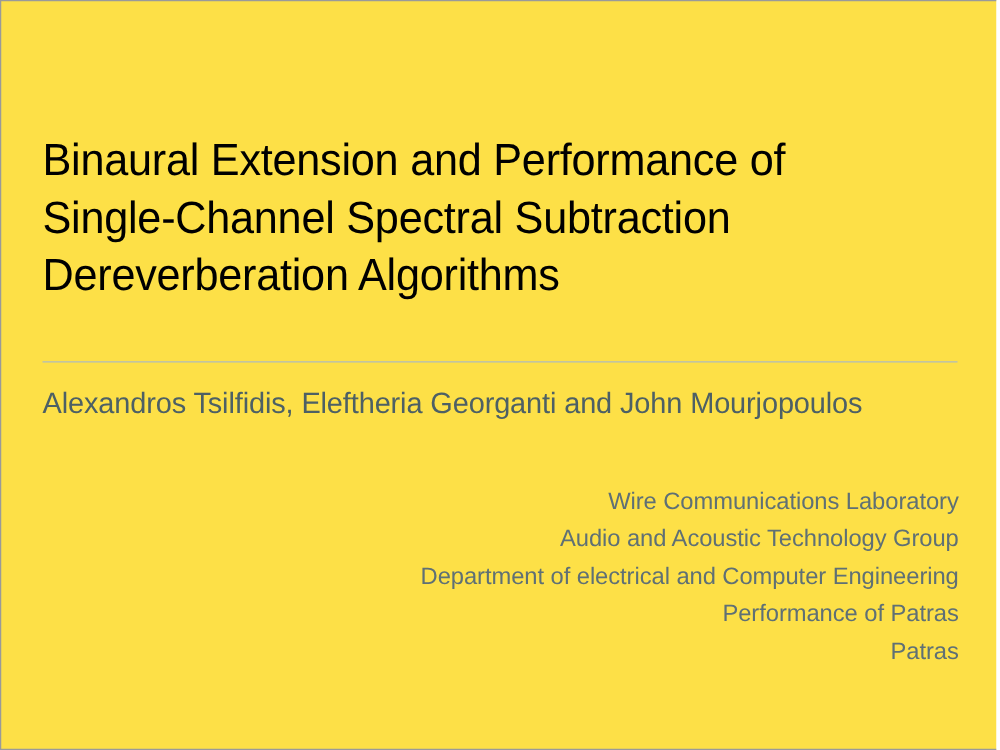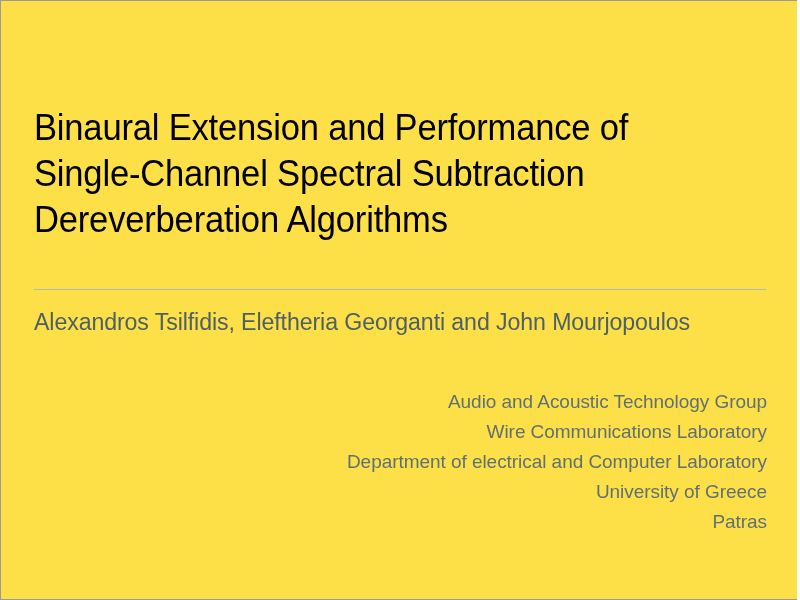--- a/index.html
+++ b/index.html
@@ -101,20 +101,20 @@
     <div class="title-line">Binaural Extension and Performance of</div>
     <div class="title-line">Single-Channel Spectral Subtraction</div>
     <div class="title-line">Dereverberation Algorithms</div>
   </div>
 
   <div class="divider"></div>
 
   <div class="authors">Alexandros Tsilfidis, Eleftheria Georganti and John Mourjopoulos</div>
 
   <div class="affiliation">
+    <div class="affil-line">Wire Communications Laboratory</div>
     <div class="affil-line">Audio and Acoustic Technology Group</div>
-    <div class="affil-line">Wire Communications Laboratory</div>
-    <div class="affil-line">Department of electrical and Computer Laboratory</div>
-    <div class="affil-line">University of Greece</div>
+    <div class="affil-line">Department of electrical and Computer Engineering</div>
+    <div class="affil-line">Performance of Patras</div>
     <div class="affil-line">Patras</div>
   </div>
 
 </div>
 
 </body></html>

